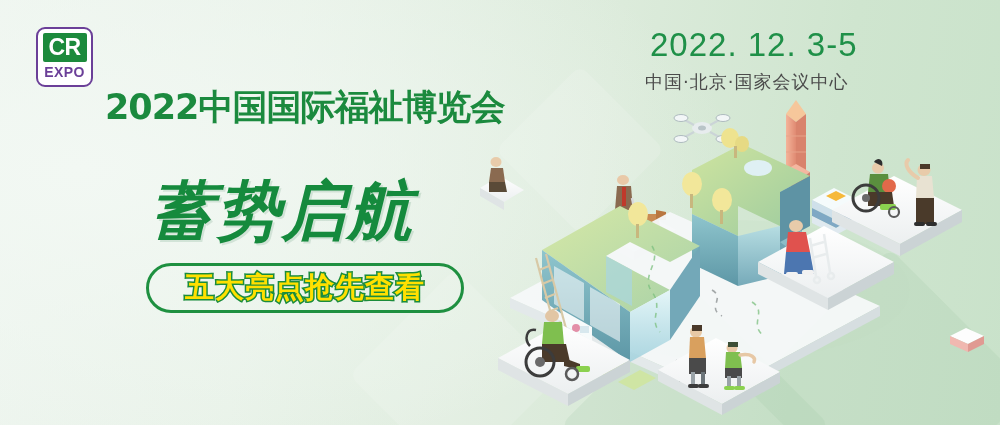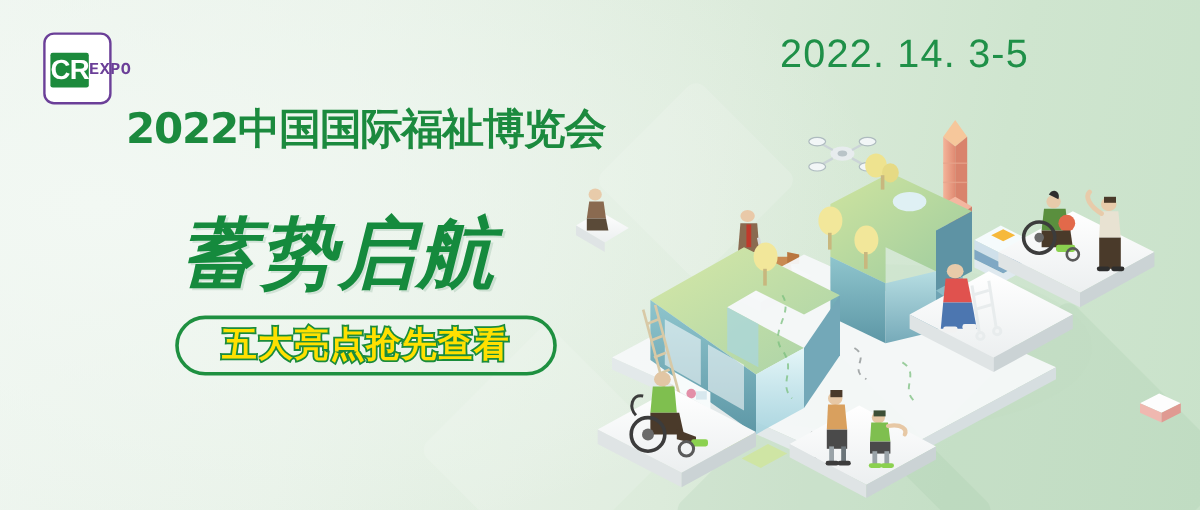--- a/index.html
+++ b/index.html
@@ -20,33 +20,33 @@
     transform:rotate(45deg) skew(0deg,0deg);
     background:rgba(255,255,255,0.14);
     border-radius:10px;
   }
   .tile.dark{background:rgba(150,190,155,0.16);}
   
   #logo{
     position:absolute;left:36px;top:27px;width:57px;height:60px;
     border:2.5px solid #6b3f98;border-radius:9px;
     background:#ffffff;box-sizing:border-box;
-    display:flex;align-items:center;justify-content:flex-start;
+    display:flex;flex-direction:column;align-items:center;justify-content:flex-start;
     padding:4px 4px 2px 4px;
   }
   #logo-cr{
     width:44px;height:29px;background:#1c8a3c;border-radius:2px;
     color:#ffffff;font-weight:bold;font-size:23px;line-height:29px;
     text-align:center;letter-spacing:-0.5px;
     font-family:"Liberation Sans",sans-serif;
   }
   #logo-expo{
     color:#6b3f98;font-weight:bold;font-size:14px;line-height:17px;
     letter-spacing:0.4px;margin-top:2px;
-    font-family:Liberation Mono, monospace;
+    font-family:Liberation Sans, sans-serif;
   }
   
   .title-line{
     position:absolute;color:#1b8a3e;font-weight:bold;
     font-family:"DejaVu Sans","Liberation Sans",sans-serif;
     font-size:35px;letter-spacing:-1px;white-space:nowrap;margin-top:10px;
   }
   #title1{left:105px;top:74px;}
   #title2{left:128px;top:116px;}
   #slogan{
@@ -102,21 +102,22 @@
     <div id="logo-expo">EXPO</div>
   </div>
 
   <div id="title1" class="title-line">2022中国国际福祉博览会</div>
   <div id="cta">
     <span id="cta-text">五大亮点抢先查看</span>
   </div>
 
   <div id="slogan">蓄势启航</div>
 
-  <div id="date">2022. 14. 3-5</div>
+  <div id="date">2022. 12. 3-5</div>
+  <div id="venue">中国·北京·国家会议中心</div>
 
   <div id="illus">
     <svg width="520" height="385" viewBox="0 0 520 385" xmlns="http://www.w3.org/2000/svg">
       <defs>
         <linearGradient id="gTopC" x1="0" y1="0" x2="1" y2="1">
           <stop offset="0%" stop-color="#d6e8a6"></stop>
             <stop offset="100%" stop-color="#a9d2a8"></stop>
         </linearGradient>
         <linearGradient id="gTopR" x1="0" y1="0" x2="1" y2="1">
           <stop offset="0%" stop-color="#cfe49f"></stop>

